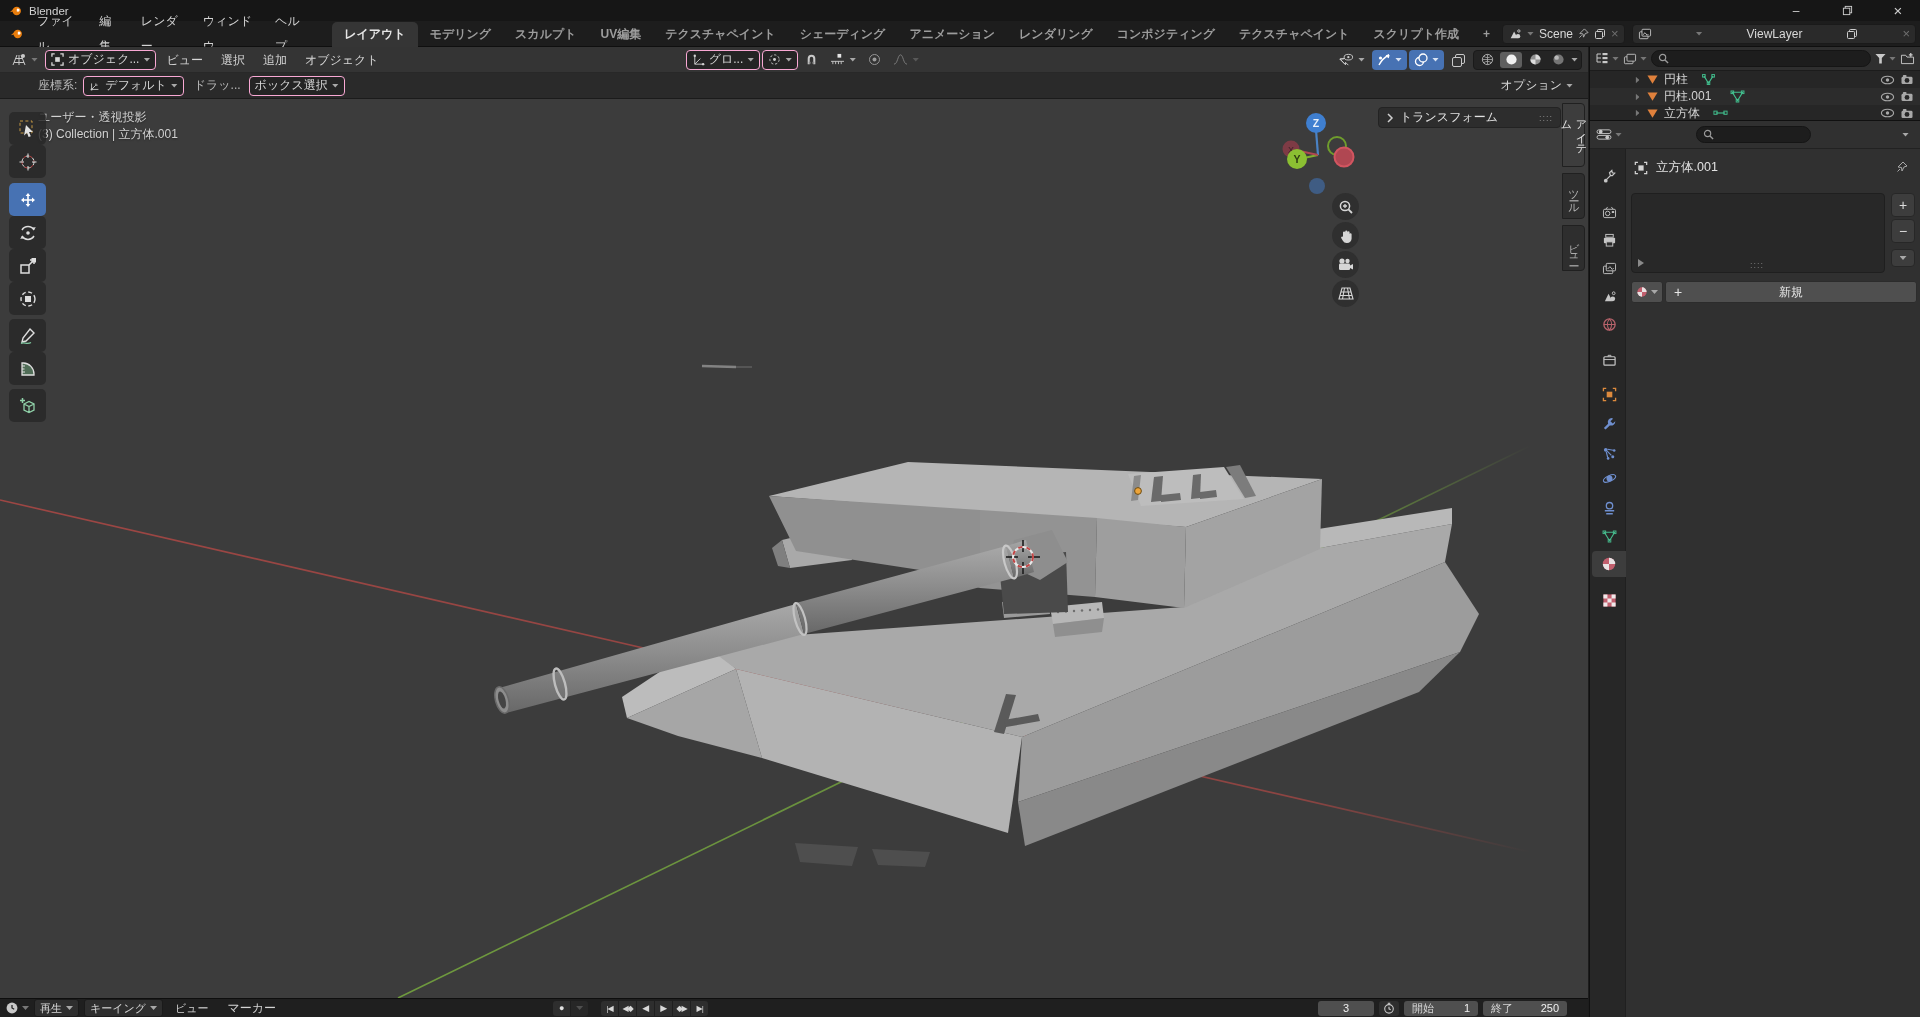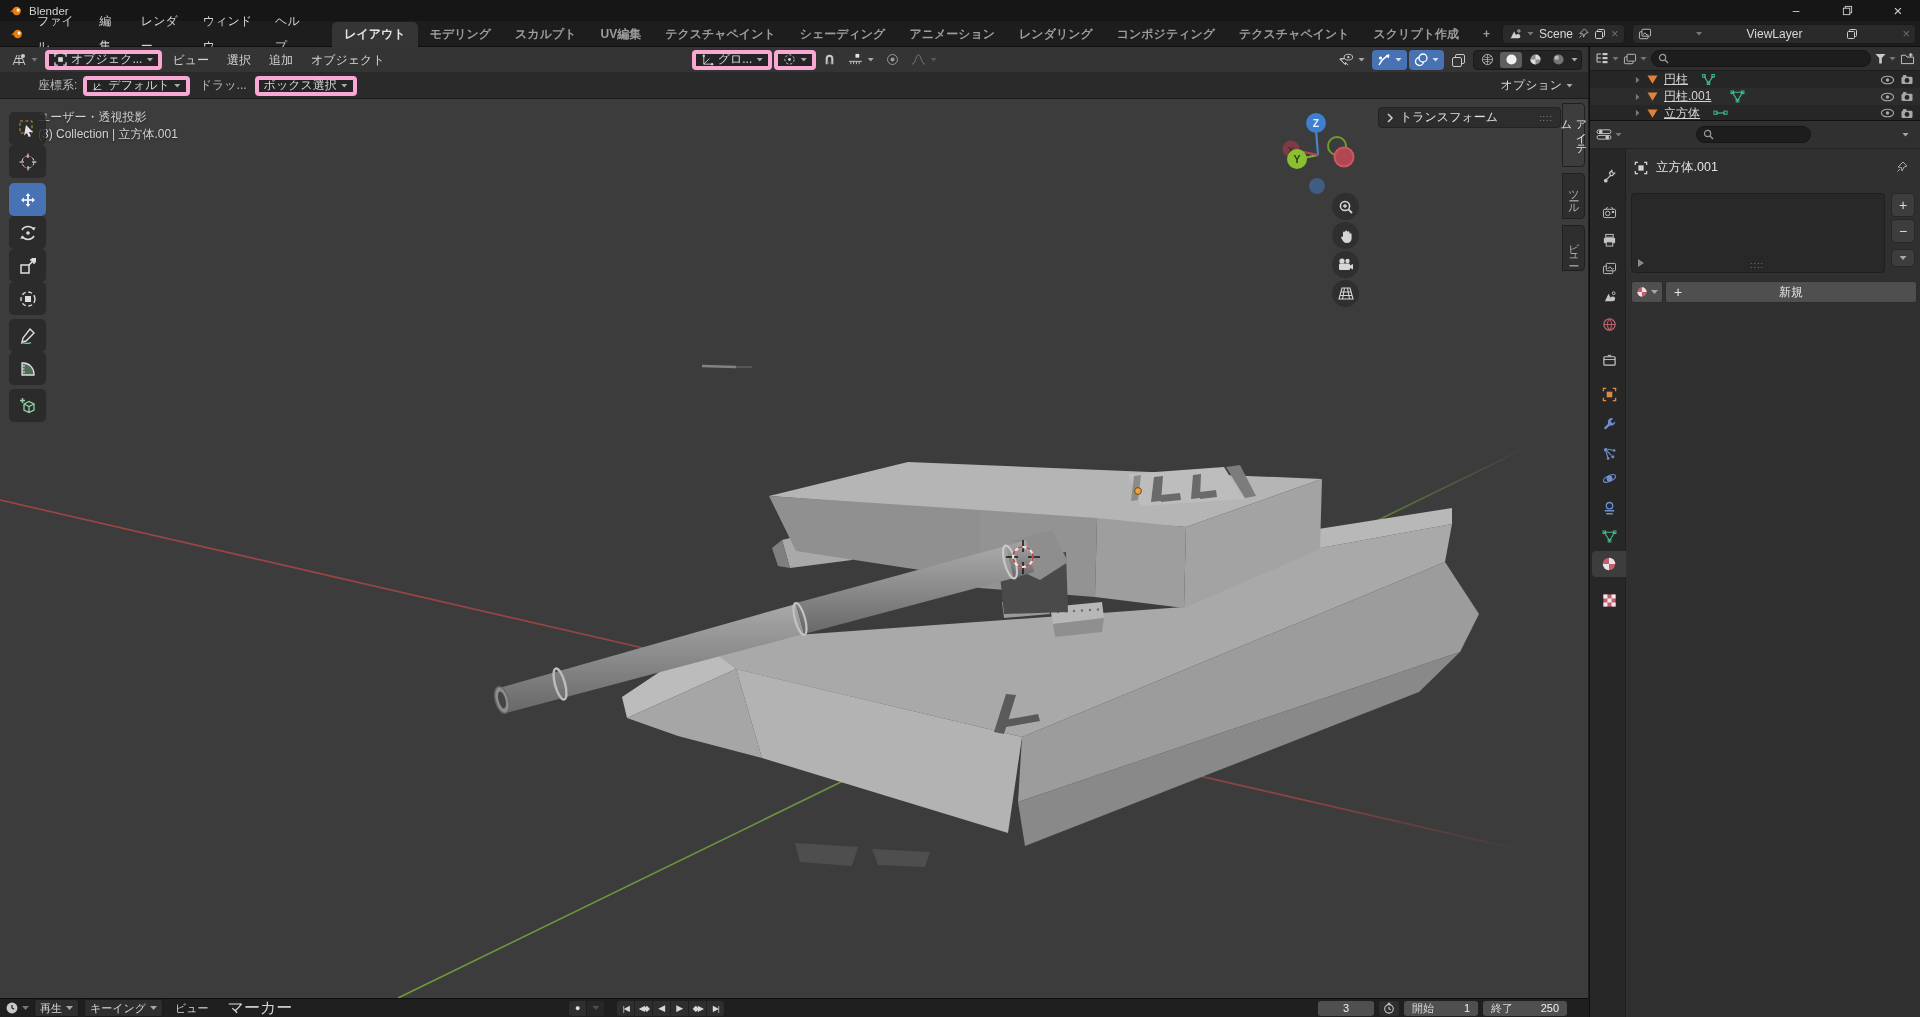--- a/index.html
+++ b/index.html
@@ -18,21 +18,21 @@
   .menu{padding:0 11px;color:#d4d4d4;font-size:12px;line-height:25px;}
   #wstabs{display:flex;align-items:flex-end;height:26px;margin-left:16px;flex:1;font-weight:bold;}
   .wstab{padding:0 12px;height:25px;line-height:25px;color:#9c9c9c;font-size:12px;white-space:nowrap;}
   .wstab.active{background:#353535;color:#e6e6e6;border-radius:5px 5px 0 0;}
   .idwidget{height:20px;background:#2a2a2a;border:1px solid #1a1a1a;border-radius:4px;display:flex;align-items:center;padding:0 5px;gap:5px;margin-right:7px;}
   .idwidget .nm{color:#d8d8d8;font-size:12px;}
   
   #vph1{left:0;top:47px;width:1588px;height:26px;background:#343434;border-bottom:1px solid #282828;display:flex;align-items:center;padding:0 6px;gap:2px;}
   #vph2{left:0;top:73px;width:1588px;height:26px;background:#2a2a2a;border-bottom:1px solid #1b1b1b;display:flex;align-items:center;padding:0 8px;}
   .hbtn{height:20px;display:flex;align-items:center;gap:4px;padding:0 5px;border-radius:4px;color:#d6d6d6;}
-  .hbtn.dd{background:#242424;border:4px solid #f9a8d4;}
+  .hbtn.dd{background:#242424;border:1px solid #f9a8d4;}
   .hbtn.blue{background:#4772b3;color:#fff;}
   .hmenu{padding:0 8px;color:#d6d6d6;line-height:24px;}
   .lbl{color:#b9b9b9;}
   
   #vp{left:0;top:99px;width:1588px;height:899px;background:#3c3c3c;overflow:hidden;}
   #vp svg.scene{position:absolute;left:0;top:0;}
   .ovtext{position:absolute;left:38px;color:#d2d2d2;font-size:12px;text-shadow:0 1px 2px rgba(0,0,0,.4);}
   
   .tool{position:absolute;left:9px;width:37px;height:33px;background:rgba(39,39,39,.82);border-radius:5px;display:flex;align-items:center;justify-content:center;}
   .tool.active{background:#4772b3;}
@@ -40,21 +40,21 @@
   .navbtn{position:absolute;left:1332px;width:27px;height:27px;border-radius:50%;background:rgba(43,43,43,.75);display:flex;align-items:center;justify-content:center;}
   
   #npanel{position:absolute;left:1378px;top:8px;width:183px;height:21px;background:rgba(45,45,45,.96);border:1px solid #232323;border-radius:4px;display:flex;align-items:center;padding:0 7px;gap:6px;color:#e2e2e2;}
   .grip{color:#8a8a8a;font-size:9px;letter-spacing:1px;margin-left:auto;}
   .ntab{position:absolute;left:1562px;width:23px;background:#2e2e2e;border:1px solid #202020;border-radius:0 4px 4px 0;writing-mode:vertical-rl;text-orientation:mixed;display:flex;align-items:center;justify-content:center;color:#b2b2b2;font-size:11px;padding:8px 0;}
   .ntab.active{background:#3d3d3d;color:#e8e8e8;}
   
   #outliner{left:1589px;top:47px;width:331px;height:73px;background:#262626;overflow:hidden;border-left:1px solid #101010;}
   #outhdr{height:24px;background:#2f2f2f;border-bottom:1px solid #1c1c1c;display:flex;align-items:center;padding:0 5px;gap:4px;}
   .srch{height:17px;background:#1d1d1d;border:1px solid #151515;border-radius:9px;display:flex;align-items:center;padding:0 6px;gap:4px;color:#888;}
-  .orow{height:17px;display:flex;align-items:center;padding:0 6px 0 44px;gap:5px;color:#d4d4d4;text-decoration:underline;}
+  .orow{height:17px;display:flex;align-items:center;padding:0 6px 0 44px;gap:5px;color:#d4d4d4;}
   .orow.alt{background:#2c2c2c;}
   .orow .sp{flex:1;}
   
   #props{left:1589px;top:120px;width:331px;height:897px;background:#303030;border-left:1px solid #101010;border-top:1px solid #101010;}
   #ptabs{position:absolute;left:0;top:28px;width:36px;height:869px;background:#272727;border-right:1px solid #202020;}
   .ptab{position:absolute;left:2px;width:34px;height:26px;display:flex;align-items:center;justify-content:center;border-radius:4px 0 0 4px;}
   .ptab.active{background:#3d3d3d;}
   #phdr{position:absolute;left:0;top:0;width:331px;height:28px;background:#303030;border-bottom:1px solid #222;display:flex;align-items:center;padding:0 6px;gap:6px;}
   .slotbox{position:absolute;left:41px;top:72px;width:254px;height:80px;background:#282828;border:1px solid #1f1f1f;border-radius:4px;}
   .sqbtn{position:absolute;left:301px;width:24px;height:24px;background:#3d3d3d;border:1px solid #272727;border-radius:4px;color:#ddd;display:flex;align-items:center;justify-content:center;font-size:14px;}
@@ -780,21 +780,21 @@
   </div>
   <div class="tlbtn">
         <span>再生</span>
         <span class="tri"></span>
       </div>
   <div class="tlbtn">
         <span>キーイング</span>
         <span class="tri"></span>
       </div>
   <span style="padding:0 7px;color:#d4d4d4;font-size:11px;">ビュー</span>
-  <span style="padding:0 7px;color:#d4d4d4;font-size:16px;">マーカー</span>
+  <span style="padding:0 7px;color:#d4d4d4;font-size:12px;">マーカー</span>
   <div style="width:260px;"></div>
   <div class="row">
     <div class="trbtn" style="border-radius:3px 0 0 3px;">
           <span style="font-size:9px;color:#e0e0e0;letter-spacing:0;">●</span>
         </div>
     <div class="trbtn" style="border-radius:0 3px 3px 0;opacity:.55;margin-left:1px;">
           <span class="tri dim" style="letter-spacing:0;"></span>
         </div>
   </div>
   <div class="row" style="margin-left:8px;gap:1px;">

